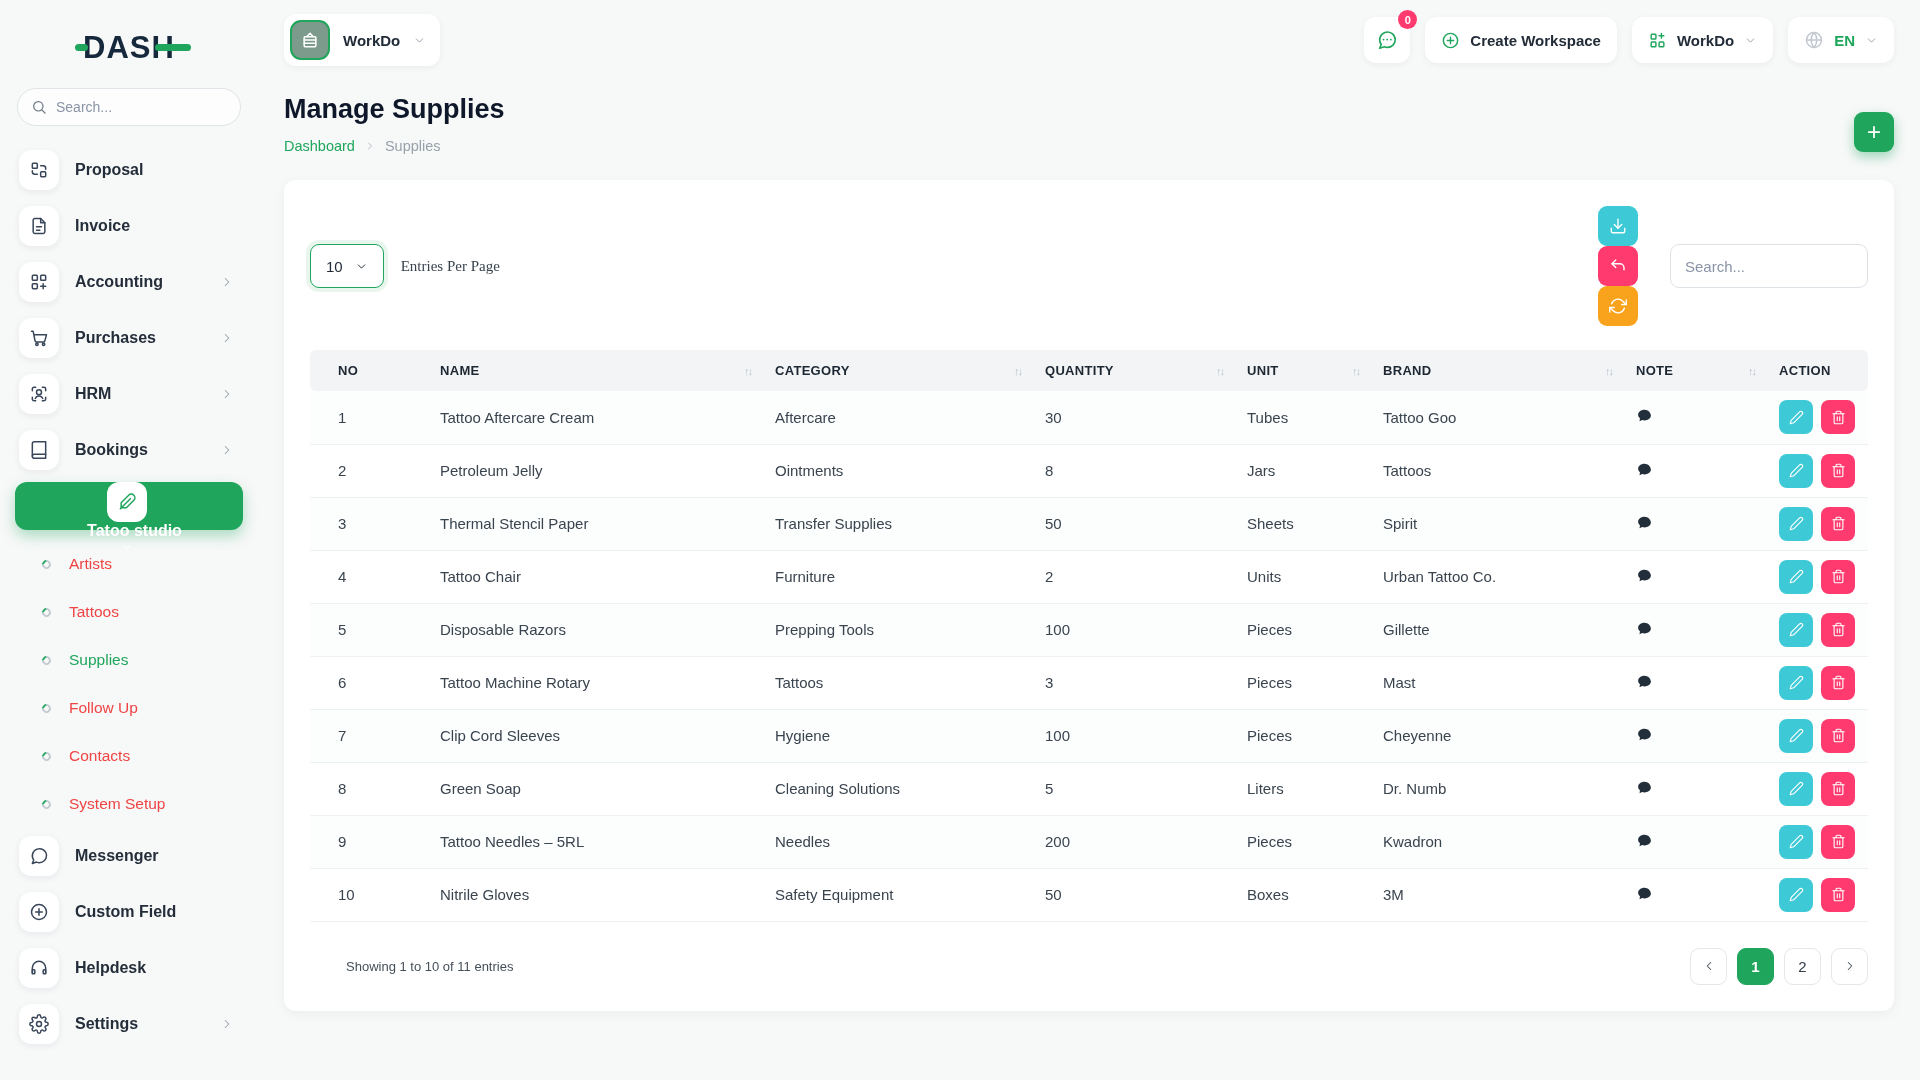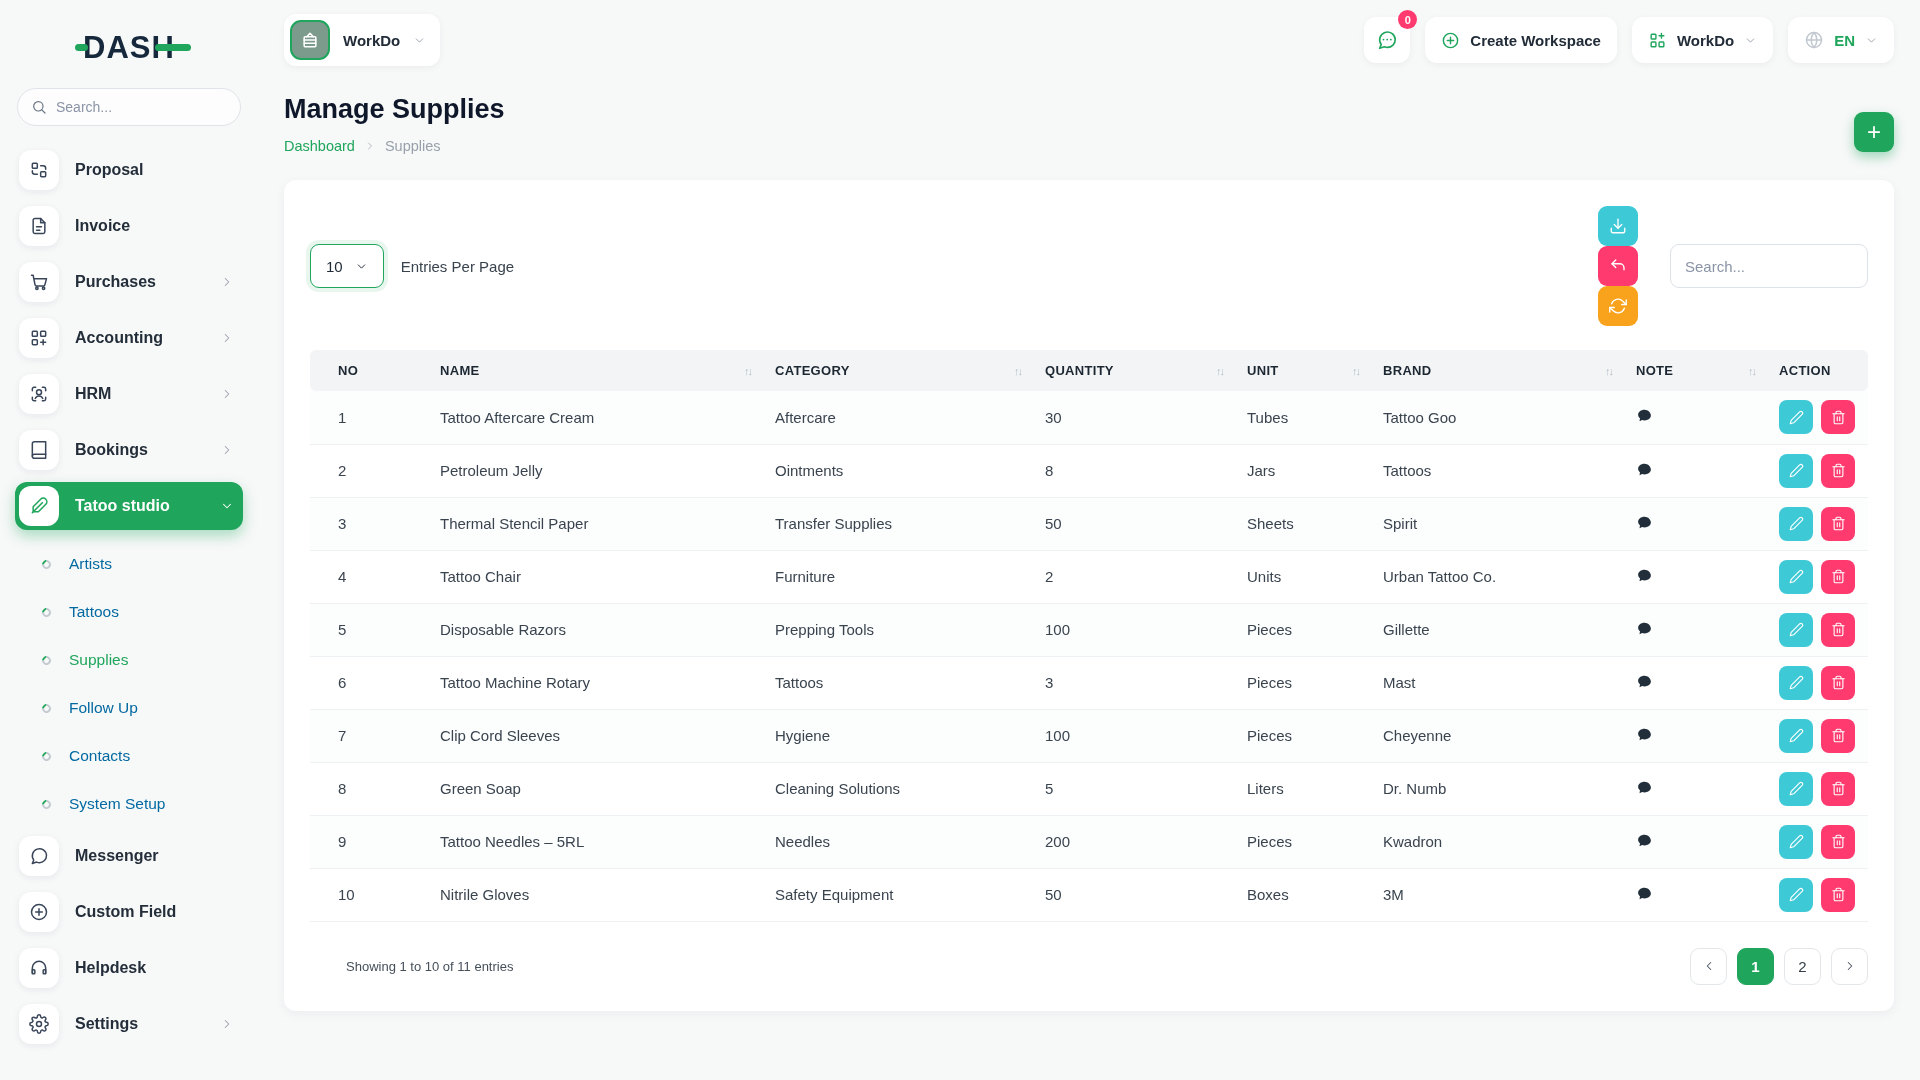--- a/index.html
+++ b/index.html
@@ -18,28 +18,28 @@
   .side-search { position:relative; margin:0 17px 20px; }
   .side-search input { width:100%; height:38px; border:1px solid #e0e4e8; border-radius:19px; background:#fdfdfe; padding:0 12px 0 38px; font-size:14px; color:#39434e; outline:none; font-family:inherit; }
   .side-search input::placeholder { color:#8a94a6; }
   .side-search .ic { position:absolute; left:14px; top:11px; width:16px; height:16px; color:#6b7684; }
   .nav { padding:0 15px; }
   .nav-item { display:flex; align-items:center; height:48px; margin-bottom:8px; padding:0 9px 0 4px; border-radius:12px; }
   .tile { width:40px; height:40px; border-radius:12px; background:#fff; box-shadow:0 2px 7px rgba(20,30,50,.07); display:flex; align-items:center; justify-content:center; color:#39465a; flex:none; }
   .tile .ic { width:20px; height:20px; }
   .nav-item .lbl { margin-left:16px; font-size:16px; font-weight:600; color:#242e3a; flex:1; white-space:nowrap; }
   .nav-item .chev { width:14px; height:14px; color:#9aa3ad; }
-  .nav-item.active { background:var(--primary); box-shadow:0 6px 14px rgba(26,166,92,.35); }
+  .nav-item.active { background:var(--primary); box-shadow:0 6px 14px rgba(26,166,92,.35);flex-direction:column; }
   .nav-item.active .tile { box-shadow:none; color:var(--primary); }
   .nav-item.active .lbl { color:#fff; font-weight:700; }
   .nav-item.active .chev { color:#fff; }
   .nav-sub { padding:2px 0 4px; }
   .nav-sub-item { display:flex; align-items:center; height:48px; padding-left:27px; }
   .bullet { width:9px; height:9px; border-radius:50%; border:2px solid #c2c9d0; border-top-color:var(--primary); transform:rotate(-45deg); flex:none; }
-  .nav-sub-item .lbl { margin-left:18px; font-size:15.5px; font-weight:500; color:#0369a1; }
+  .nav-sub-item .lbl { margin-left:18px; font-size:15.5px; font-weight:500; color:#ef4444; }
   .nav-sub-item.active .lbl { color:var(--primary); }
 
   
   .main { flex:1; padding:0 26px; }
   .topbar { height:64px; display:flex; align-items:center; justify-content:space-between; margin-top:8px; }
   .pill { display:flex; align-items:center; gap:10px; background:#fff; border-radius:12px; height:46px; padding:0 16px; font-size:15px; font-weight:600; color:#222c38; box-shadow:0 2px 7px rgba(20,30,50,.05); }
   .ws-pill { height:52px; padding:0 14px 0 6px; gap:13px; }
   .ws-tile { width:40px; height:40px; border-radius:11px; background:#7d9b8c; border:2px solid var(--primary); display:flex; align-items:center; justify-content:center; color:#fff; }
   .ws-tile .ic { width:20px; height:20px; }
   .chev-sm { width:13px; height:13px; color:#9aa3ad; }
@@ -56,21 +56,21 @@
   .breadcrumb { display:flex; align-items:center; gap:9px; margin-top:13px; font-size:14.5px; }
   .bc-link { color:var(--primary); }
   .bc-sep { width:12px; height:12px; color:#aeb6bf; }
   .bc-current { color:#98a1ab; }
   .add-btn { width:40px; height:40px; border-radius:9px; background:var(--primary); color:#fff; font-size:24px; font-weight:500; display:flex; align-items:center; justify-content:center; box-shadow:0 5px 12px rgba(26,166,92,.4); margin-bottom:2px; }
 
   .card { background:#fff; border-radius:12px; margin-top:26px; padding:26px; box-shadow:0 3px 12px rgba(20,30,50,.05); }
   .card-toolbar { display:flex; align-items:center; }
   .select { display:flex; align-items:center; gap:12px; border:1.5px solid var(--primary); border-radius:9px; height:44px; padding:0 15px; font-size:15px; font-weight:500; color:#222c38; box-shadow:0 0 0 4px rgba(26,166,92,.10); background:#fff; }
   .select .chev-sm { color:#222c38; }
-  .entries-label { margin-left:17px; font-size:15px; color:#39434e; }
+  .entries-label { margin-left:17px; font-size:15px; color:#39434e;font-family:Liberation Serif, serif; }
   .tb-spacer { flex:1; }
   .tool-btn { width:40px; height:40px; border-radius:9px; display:flex; align-items:center; justify-content:center; color:#fff; margin-left:10px; border:none; }
   .tool-btn .ic { width:18px; height:18px; }
   .tool-btn.info { background:var(--info); }
   .tool-btn.danger { background:var(--danger); }
   .tool-btn.warning { background:var(--warning); }
   .table-search { margin-left:32px; }
   .table-search input { width:198px; height:44px; border:1px solid #dde2e7; border-radius:9px; padding:0 14px; font-size:15px; color:#39434e; outline:none; font-family:inherit; }
   .table-search input::placeholder { color:#8a94a6; }
 
@@ -147,45 +147,45 @@
                 <path d="M9 13h6M9 17h4"></path>
               </svg>
             </span>
           </span>
           <span class="lbl" data-interactable="false">Invoice</span>
         </div>
         <div class="nav-item" data-interactable="true">
           <span class="tile" data-interactable="false">
             <span class="ic" style="width:20px;height:20px">
               <svg viewBox="0 0 24 24" fill="none" stroke="currentColor" stroke-width="1.8" stroke-linecap="round" stroke-linejoin="round">
-                <circle cx="9.5" cy="19.5" r="1.4"></circle>
-                <circle cx="17.5" cy="19.5" r="1.4"></circle>
-                <path d="M3 4h2l2.2 11.2a2 2 0 0 0 2 1.6h7.9a2 2 0 0 0 2-1.7L21 8H6"></path>
-              </svg>
-            </span>
-          </span>
-          <span class="lbl" data-interactable="false">Purchases</span>
+                <rect x="4" y="4" width="6" height="6" rx="1"></rect>
+                <rect x="14" y="4" width="6" height="6" rx="1"></rect>
+                <rect x="4" y="14" width="6" height="6" rx="1"></rect>
+                <path d="M17 14v6M14 17h6"></path>
+              </svg>
+            </span>
+          </span>
+          <span class="lbl" data-interactable="false">Accounting</span>
           <span class="ic chev" data-interactable="false">
             <svg viewBox="0 0 24 24" fill="none" stroke="currentColor" stroke-width="1.8" stroke-linecap="round" stroke-linejoin="round">
               <polyline points="9 6 15 12 9 18"></polyline>
             </svg>
           </span>
         </div>
         <div class="nav-item" data-interactable="true">
           <span class="tile" data-interactable="false">
             <span class="ic" style="width:20px;height:20px">
               <svg viewBox="0 0 24 24" fill="none" stroke="currentColor" stroke-width="1.8" stroke-linecap="round" stroke-linejoin="round">
-                <rect x="4" y="4" width="6" height="6" rx="1"></rect>
-                <rect x="14" y="4" width="6" height="6" rx="1"></rect>
-                <rect x="4" y="14" width="6" height="6" rx="1"></rect>
-                <path d="M17 14v6M14 17h6"></path>
-              </svg>
-            </span>
-          </span>
-          <span class="lbl" data-interactable="false">Accounting</span>
+                <circle cx="9.5" cy="19.5" r="1.4"></circle>
+                <circle cx="17.5" cy="19.5" r="1.4"></circle>
+                <path d="M3 4h2l2.2 11.2a2 2 0 0 0 2 1.6h7.9a2 2 0 0 0 2-1.7L21 8H6"></path>
+              </svg>
+            </span>
+          </span>
+          <span class="lbl" data-interactable="false">Purchases</span>
           <span class="ic chev" data-interactable="false">
             <svg viewBox="0 0 24 24" fill="none" stroke="currentColor" stroke-width="1.8" stroke-linecap="round" stroke-linejoin="round">
               <polyline points="9 6 15 12 9 18"></polyline>
             </svg>
           </span>
         </div>
         <div class="nav-item" data-interactable="true">
           <span class="tile" data-interactable="false">
             <span class="ic" style="width:20px;height:20px">
               <svg viewBox="0 0 24 24" fill="none" stroke="currentColor" stroke-width="1.8" stroke-linecap="round" stroke-linejoin="round">

